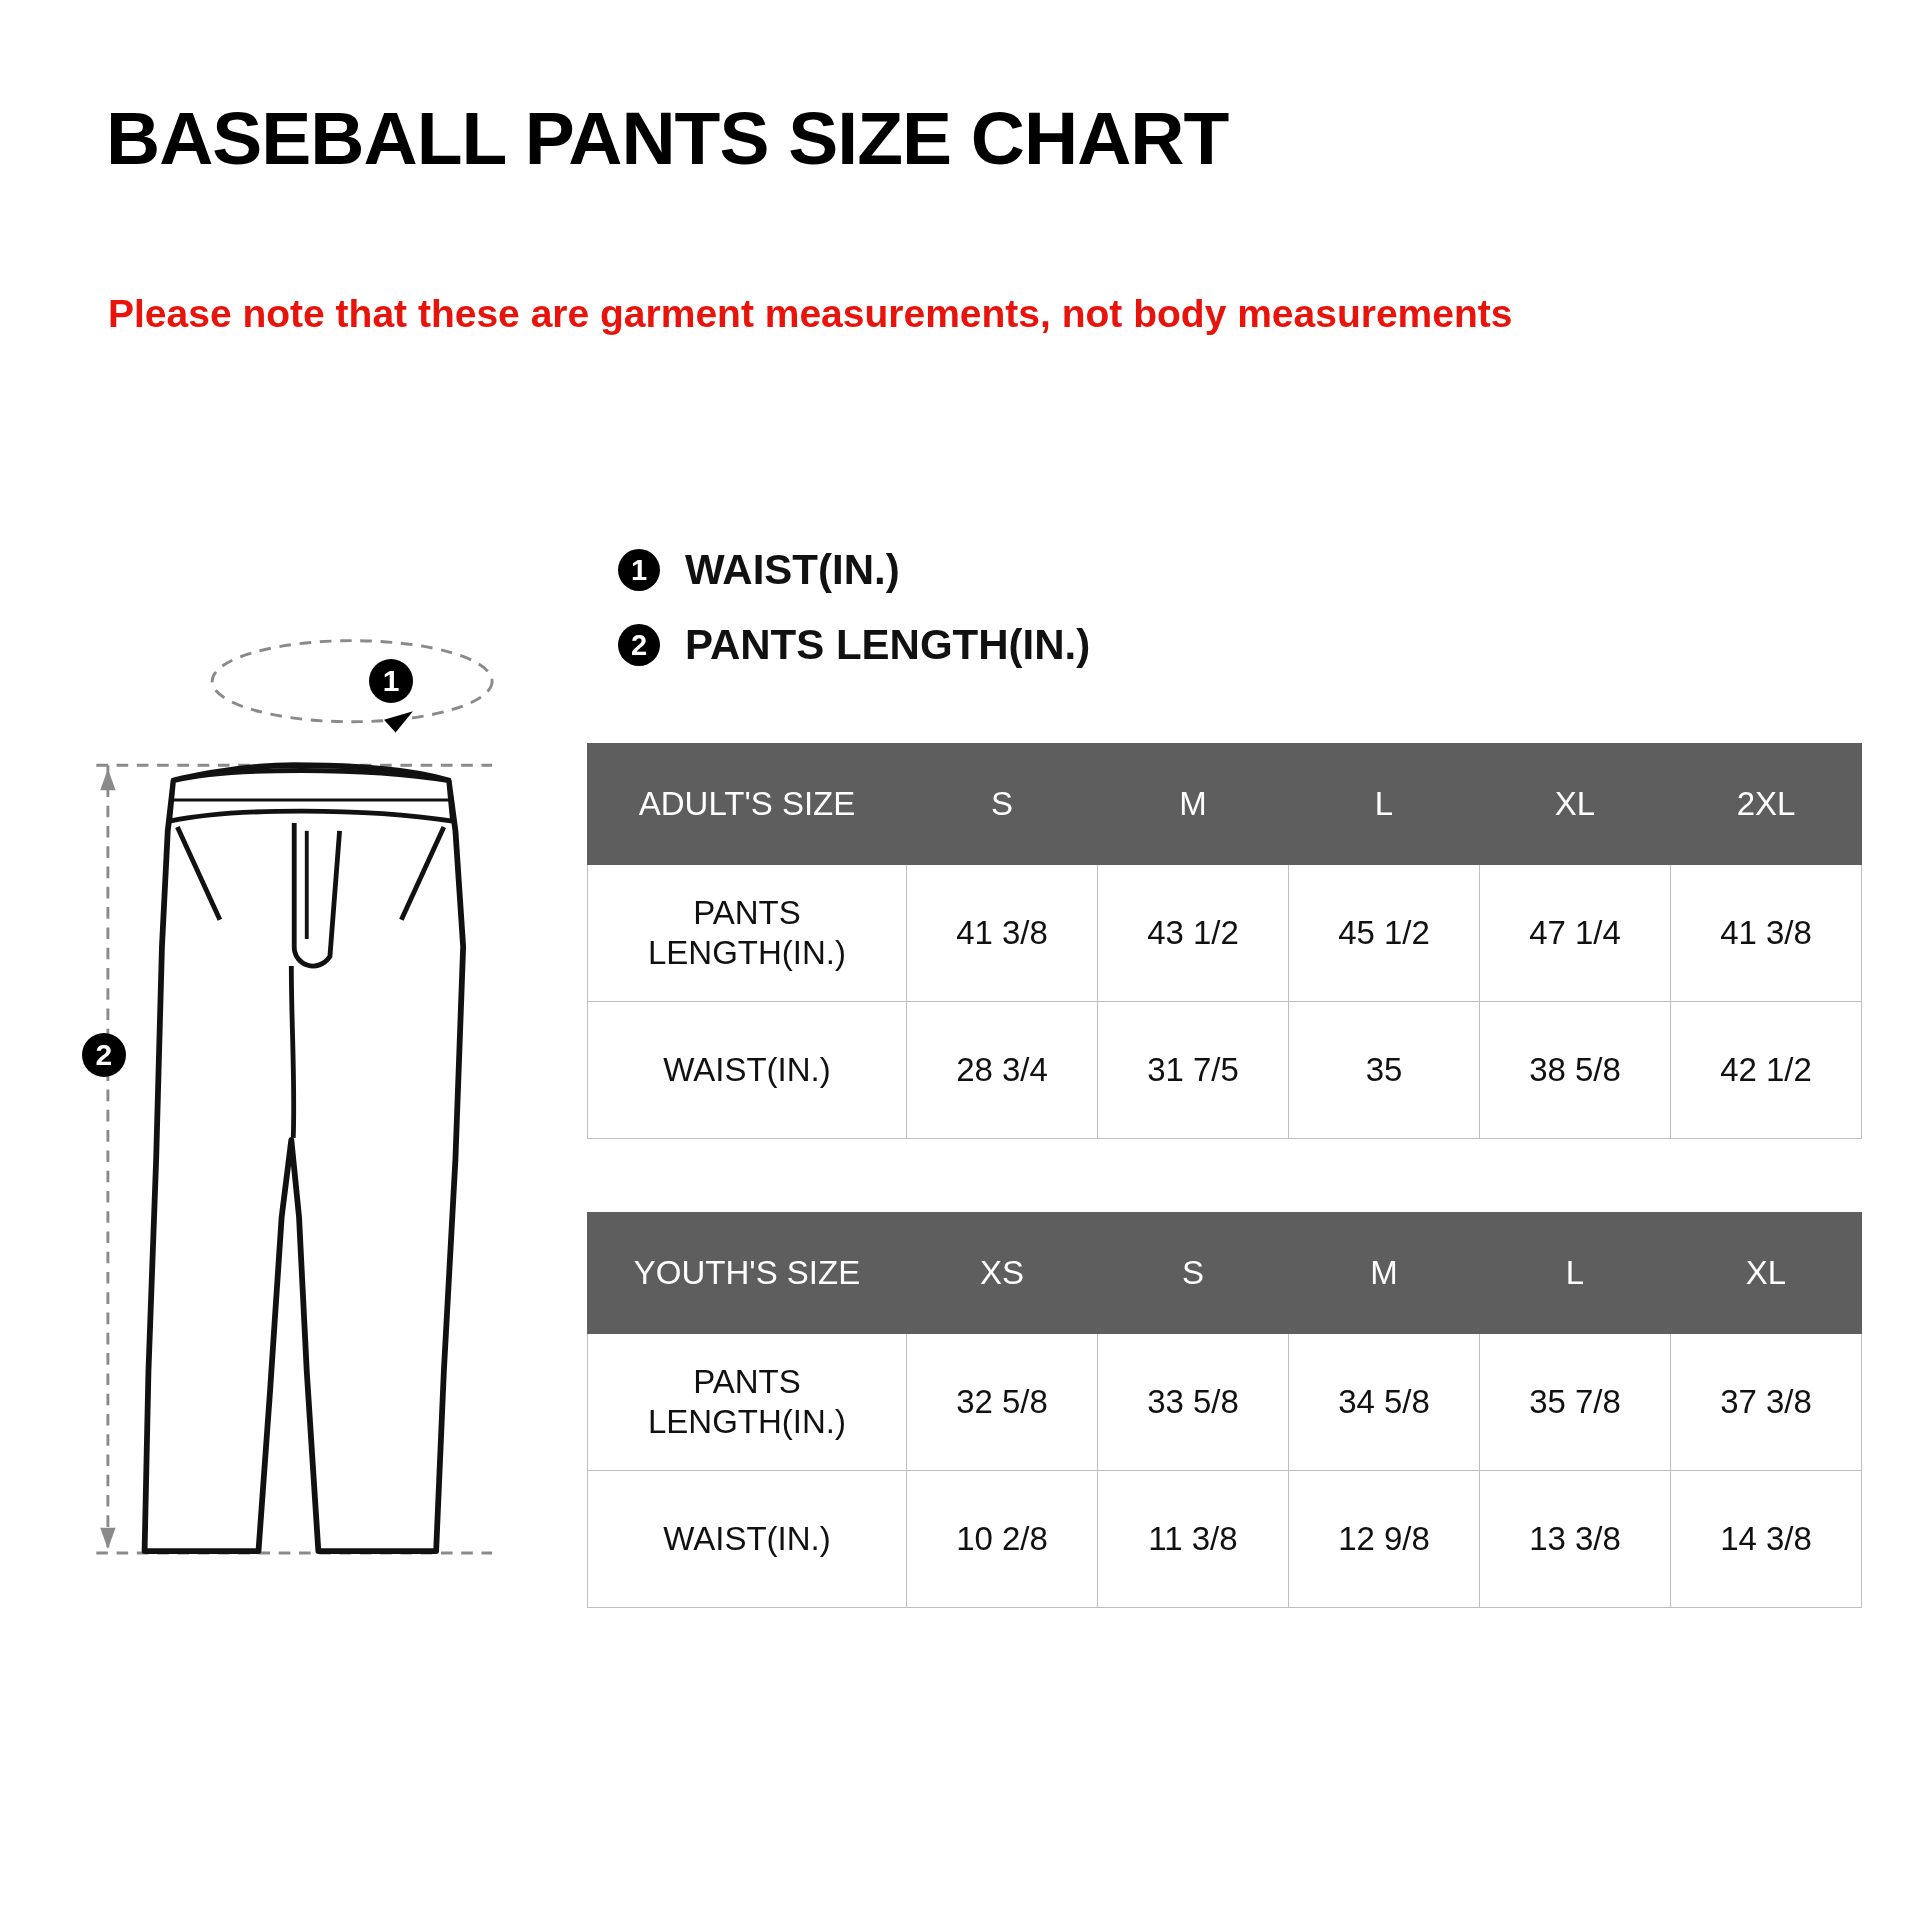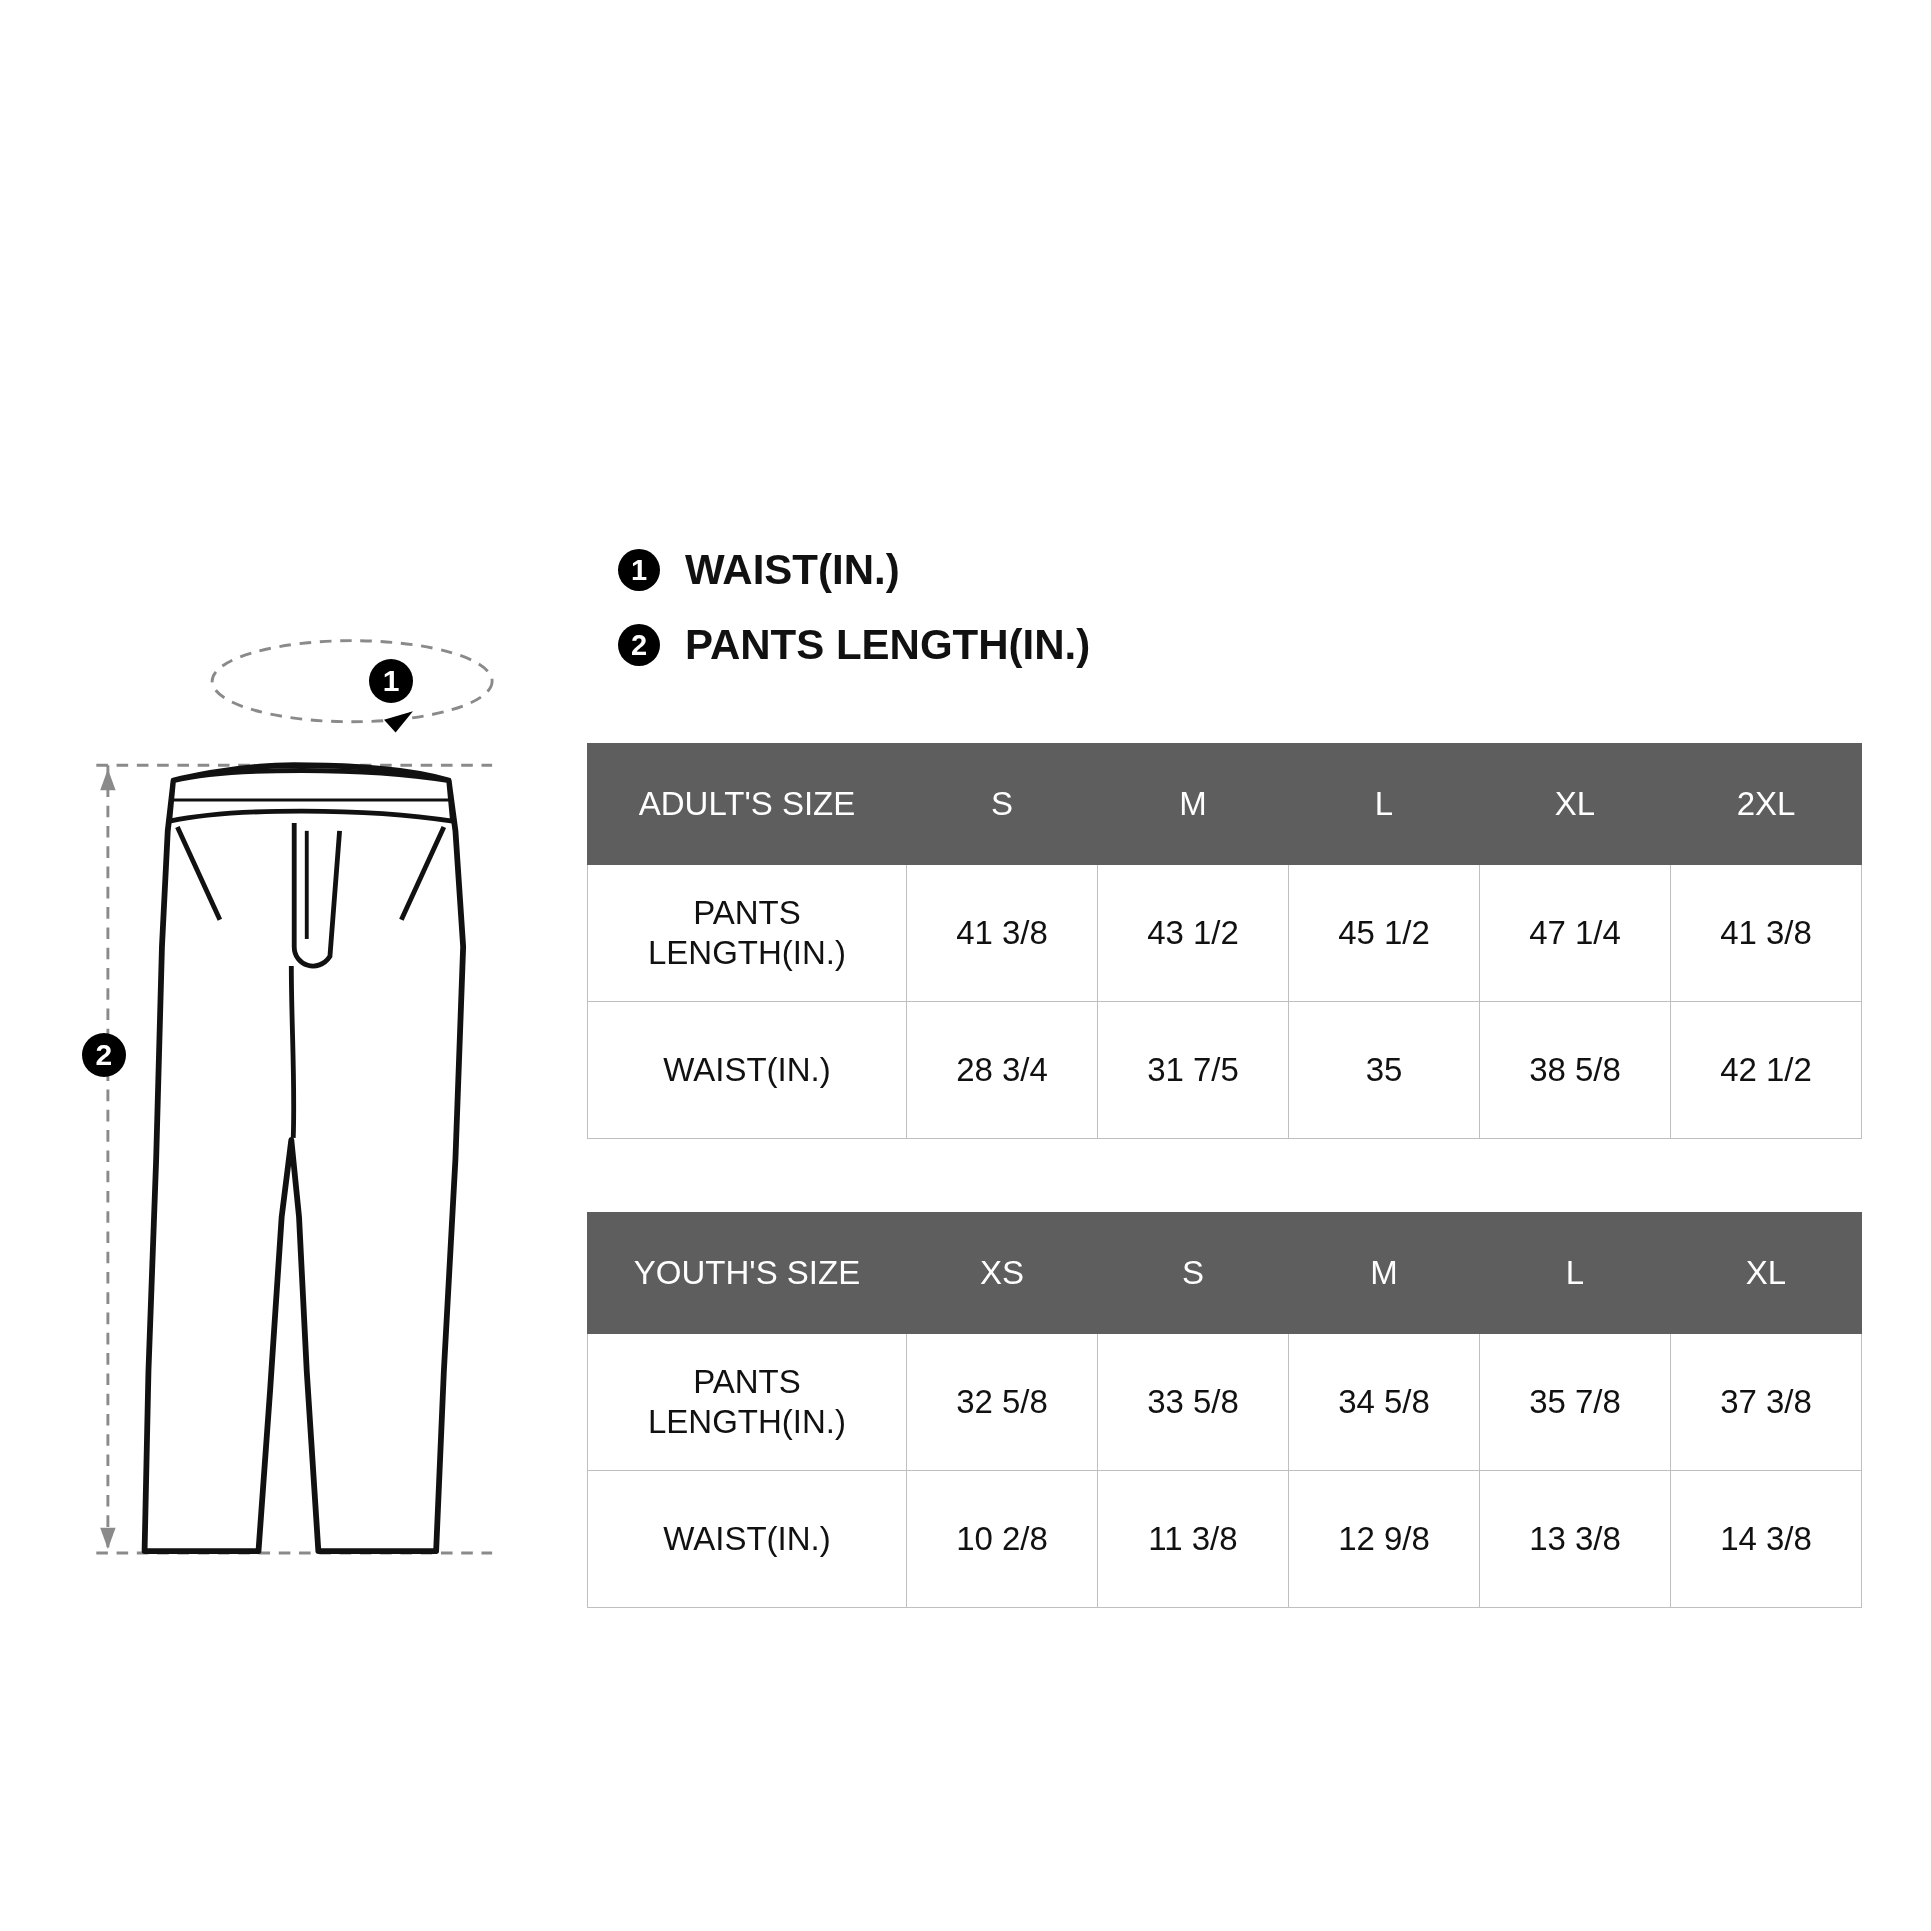--- a/index.html
+++ b/index.html
@@ -150,21 +150,23 @@
     font-weight: bold;
     color: #e8140c;
     white-space: nowrap;
   }
 </style>
 </head>
 <body>
 
 <div class="page">
 
-
+  <div class="title">BASEBALL PANTS SIZE CHART</div>
+
+  <div class="note">Please note that these are garment measurements, not body measurements</div>
 
   <div class="legend">
     <div class="legend-row">
       <span class="num-badge">1</span>
       <span class="legend-label">WAIST(IN.)</span>
     </div>
     <div class="legend-row">
       <span class="num-badge">2</span>
       <span class="legend-label">PANTS LENGTH(IN.)</span>
     </div>

